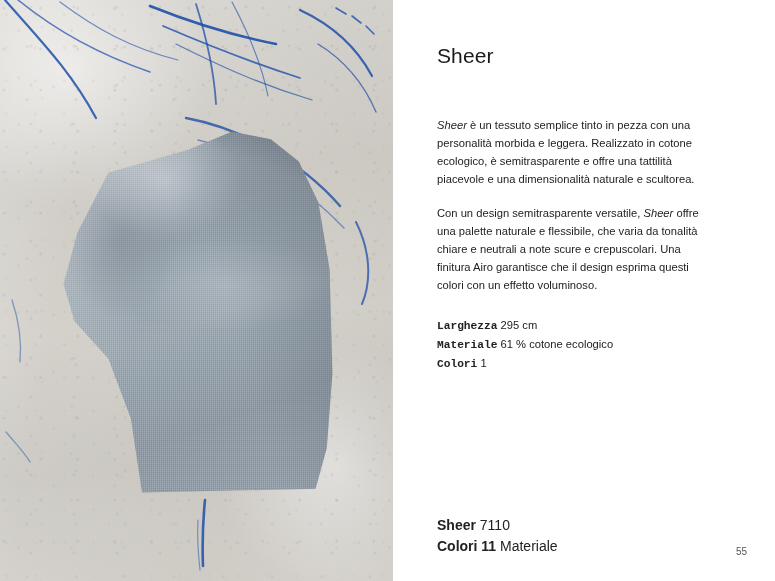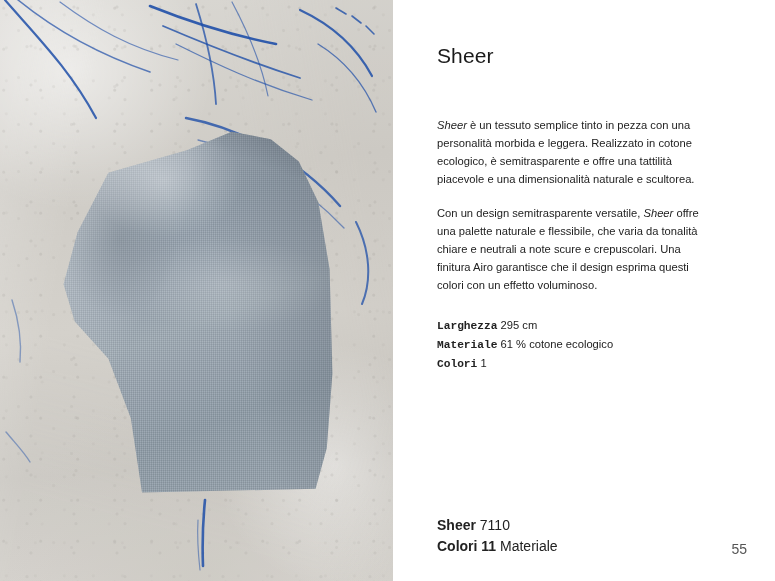--- a/index.html
+++ b/index.html
@@ -117,21 +117,21 @@
 
   .footer {
     position: absolute;
     left: 44px; right: 28px; bottom: 24px;
     display: flex;
     align-items: flex-end;
     justify-content: space-between;
   }
   .footer-lines { font-size: 14px; line-height: 1.5; color: #222222; }
   .footer-lines b { font-weight: 700; }
-  .pageno { font-size: 14px; color: #555555; }
+  .pageno { font-size: 10px; color: #555555; }
 </style>
 </head>
 <body>
 
 <div class="page">
 
   <div class="plate">
     <div class="plate-bg"></div>
     <div class="plate-grain"></div>
     <div class="plate-scuff"></div>

